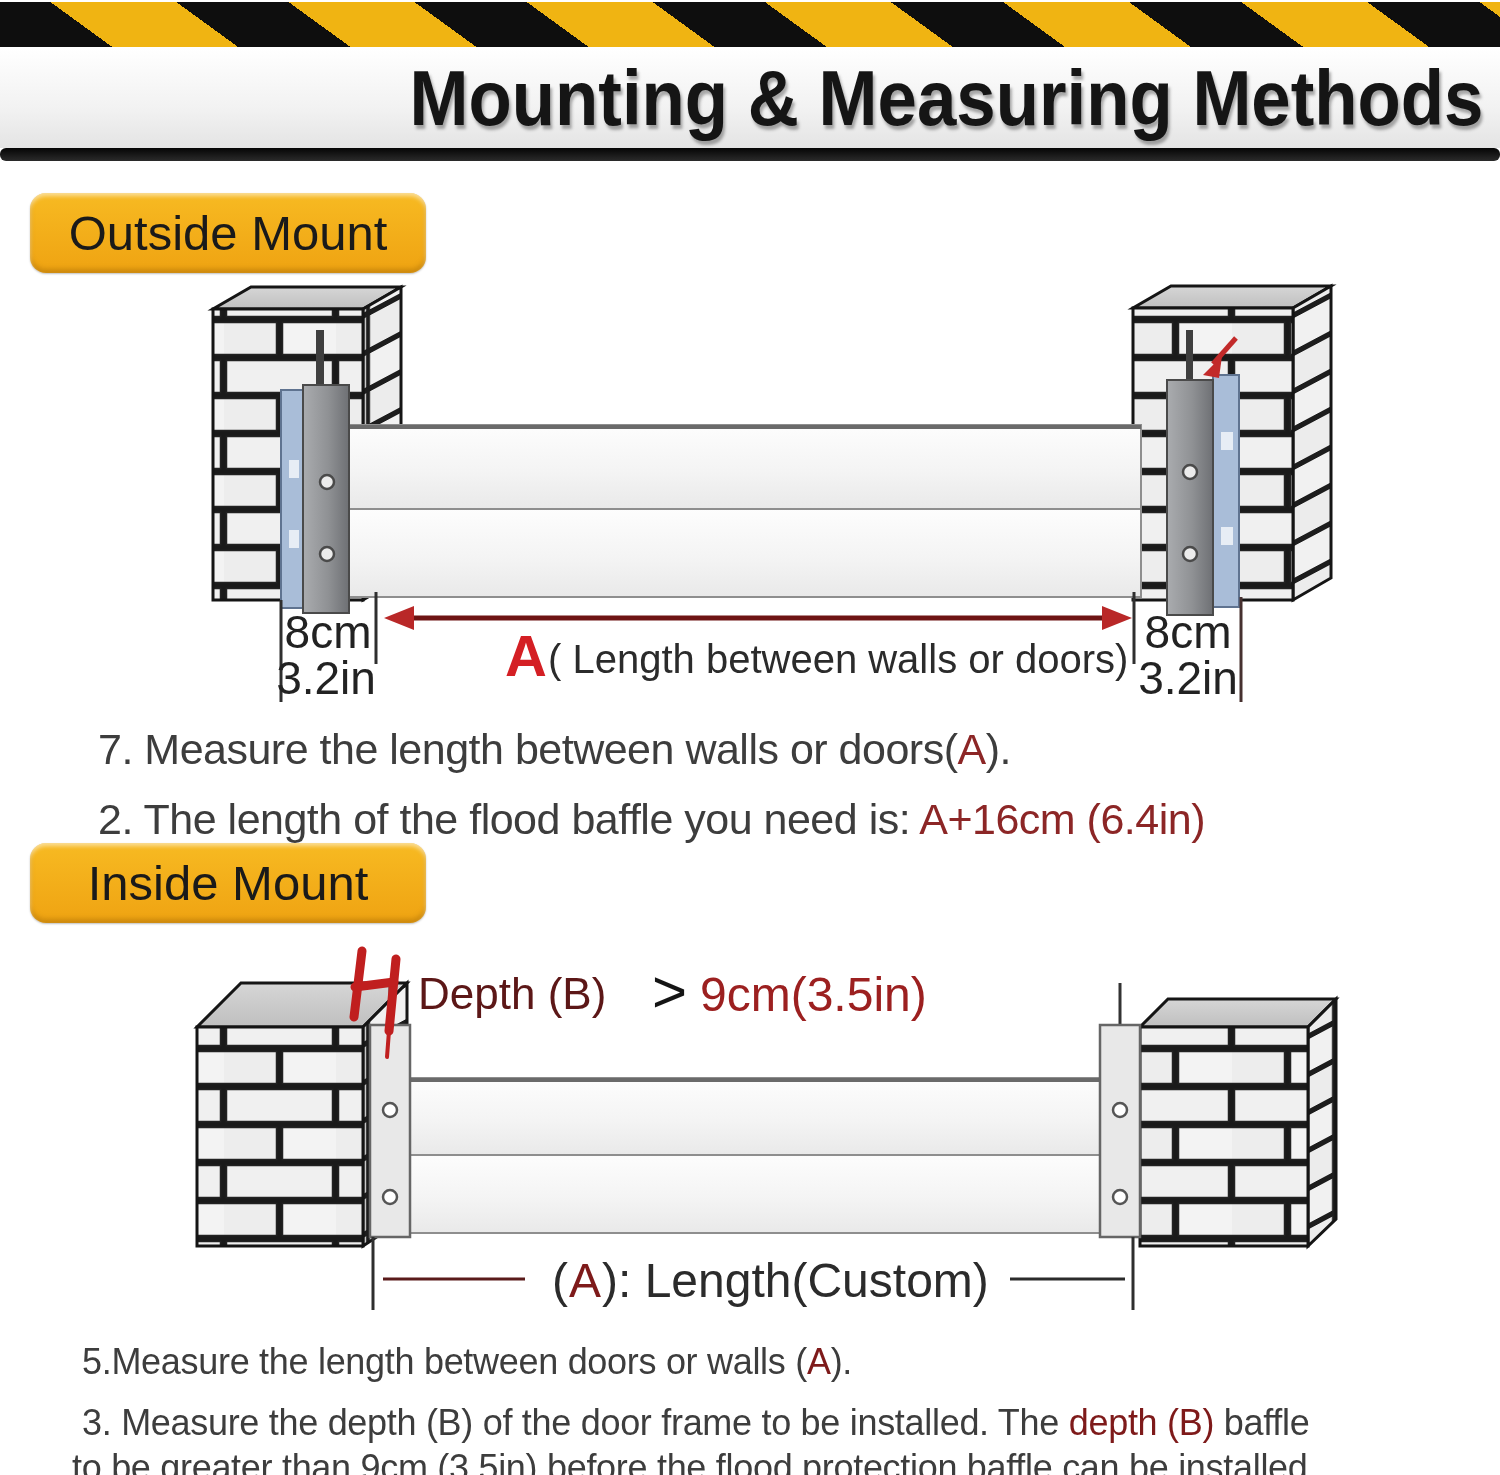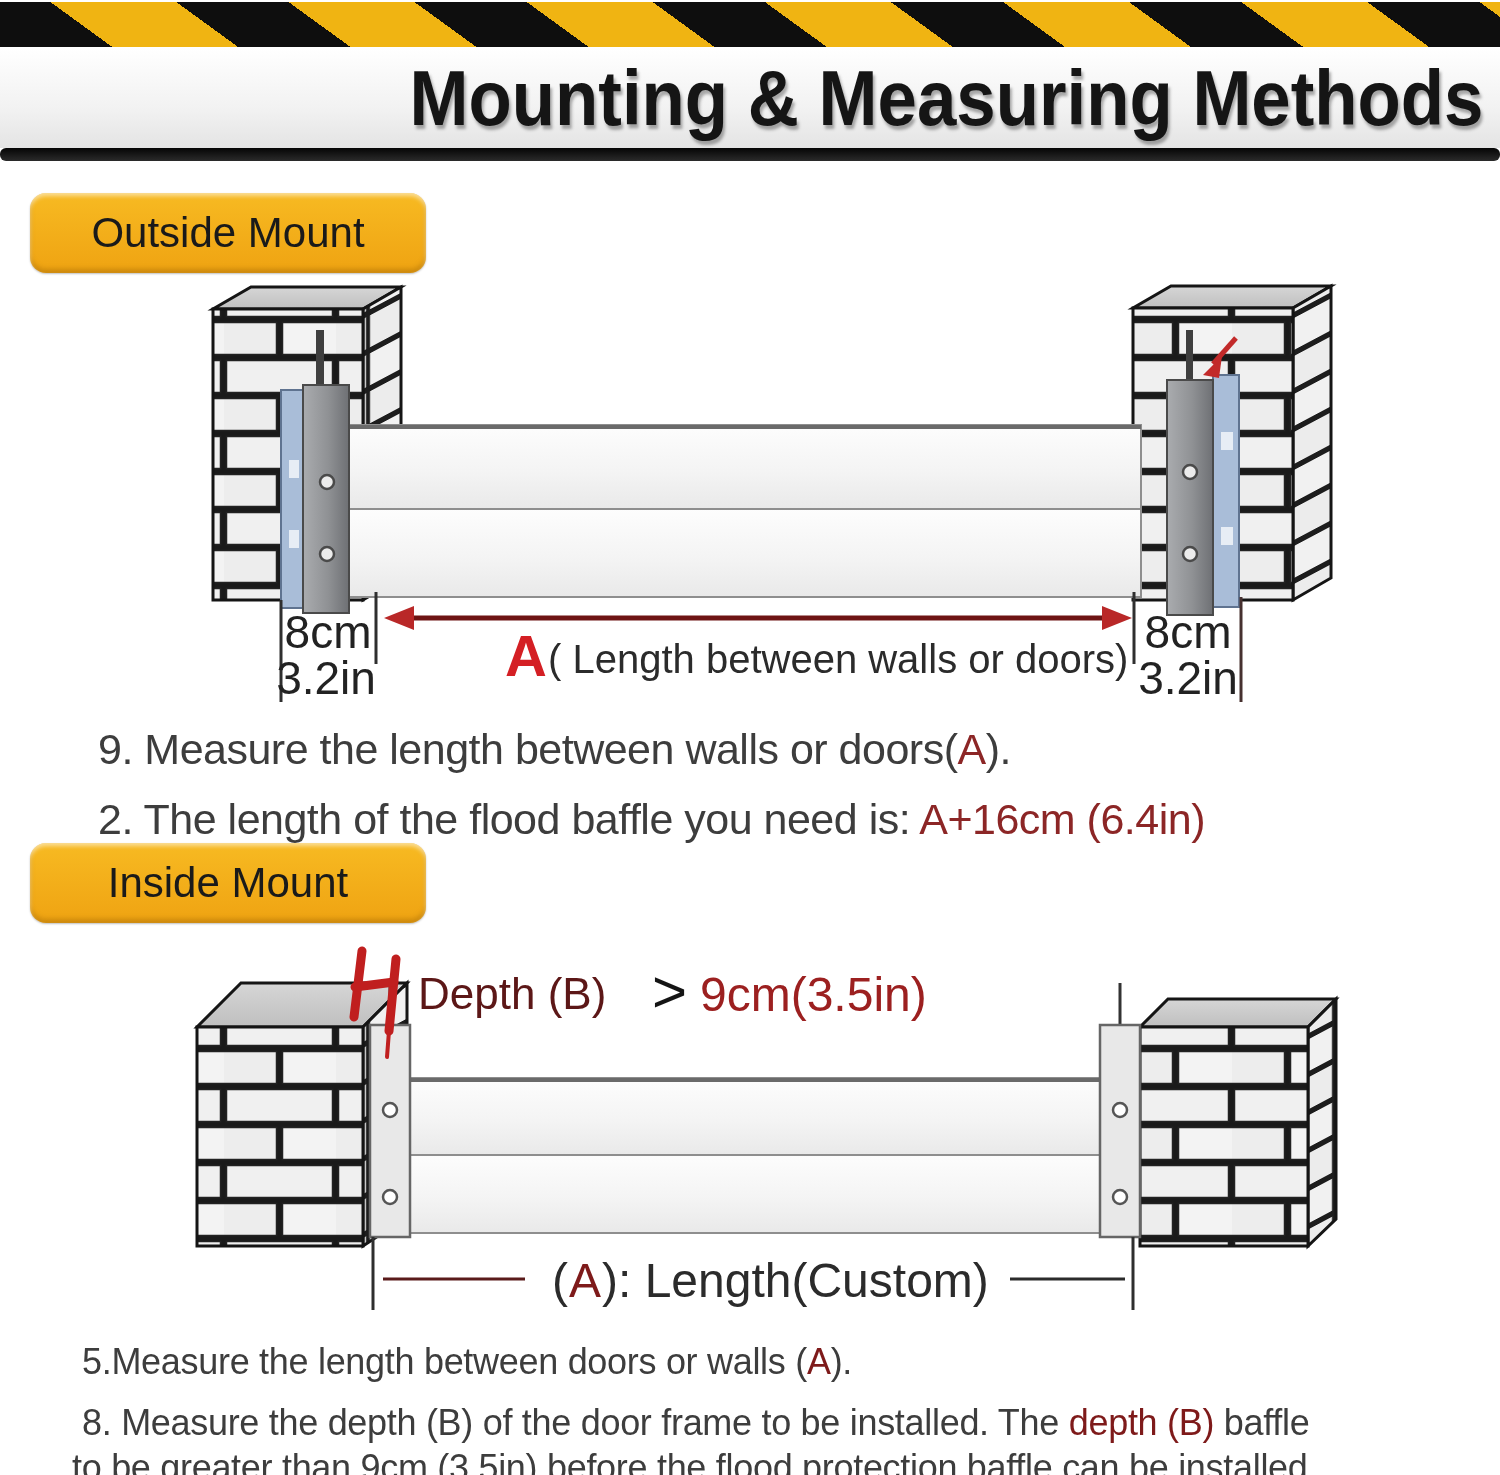--- a/index.html
+++ b/index.html
@@ -28,21 +28,21 @@
     position:absolute; top:148px; left:0; width:100%; height:13px;
     background:linear-gradient(#050505,#2b2b2b); border-radius:6px;
   }
 
   
   .badge {
     position:absolute; left:30px; width:396px; height:80px; border-radius:16px;
     background:linear-gradient(#f7ba22, #efa312);
     box-shadow: inset 0 3px 4px rgba(255,255,255,0.55), inset 0 -4px 5px rgba(150,95,0,0.4), 0 1px 2px rgba(0,0,0,0.25);
     display:flex; align-items:center; justify-content:center;
-    font-size:42px; color:#1a1a1a; white-space:nowrap;
+    font-size:49px; color:#1a1a1a; white-space:nowrap;
   }
   .badge-outside { top:193px; }
   .badge-inside  { top:843px; }
 
   
   .diagram { position:absolute; left:0; width:1500px; display:block; }
   .diagram-outside { top:282px; height:430px; }
   .diagram-inside  { top:935px; height:405px; }
 
   .svg-label { font-family:"Liberation Sans", sans-serif; }
@@ -158,21 +158,21 @@
 
     <text class="svg-label" x="328" y="366" text-anchor="middle" font-size="46" fill="#222222">8cm</text>
     <text class="svg-label" x="326" y="412" text-anchor="middle" font-size="46" fill="#222222">3.2in</text>
     <text class="svg-label" x="1188" y="366" text-anchor="middle" font-size="46" fill="#222222">8cm</text>
     <text class="svg-label" x="1188" y="412" text-anchor="middle" font-size="46" fill="#222222">3.2in</text>
     <text class="svg-label" x="505" y="394" font-size="58" font-weight="bold" fill="#d41f24">A</text>
     <text class="svg-label" x="548" y="391" font-size="40" fill="#2b2b2b">( Length between walls or doors)</text>
   </svg>
 
   <div class="steps steps-outside">
-    <p><span>9. Measure the length between walls or doors(</span><span class="acc-dark">A</span><span>).</span></p>
+    <p><span>7. Measure the length between walls or doors(</span><span class="acc-dark">A</span><span>).</span></p>
     <p><span>2. The length of the flood baffle you need is: </span><span class="acc-dark">A+16cm (6.4in)</span></p>
   </div>
 
   <div class="badge badge-inside">Inside Mount</div>
 
   <svg class="diagram diagram-inside" viewBox="0 0 1500 405">
 
     <g>
       <polygon points="197,92 363,92 407,48 241,48" fill="url(#capG)" stroke="#151515" stroke-width="3"></polygon>
       <polygon points="363,92 407,48 407,282 363,311" fill="url(#brickSideP)" stroke="#151515" stroke-width="3"></polygon>
@@ -222,17 +222,17 @@
       <line x1="383" y1="344" x2="525" y2="344" stroke="#5a1a1a" stroke-width="3"></line>
       <line x1="1010" y1="344" x2="1125" y2="344" stroke="#2b2b2b" stroke-width="3"></line>
     </g>
     <text class="svg-label" x="552" y="362" font-size="48" fill="#2b2b2b">(</text>
     <text class="svg-label" x="569" y="362" font-size="48" fill="#7e1a1a">A</text>
     <text class="svg-label" x="602" y="362" font-size="48" fill="#2b2b2b">): Length(Custom)</text>
   </svg>
 
   <div class="steps steps-inside">
     <p><span>5.Measure the length between doors or walls (</span><span class="acc-maroon">A</span><span>).</span></p>
-    <p class="step2"><span>8. Measure the depth (B) of the door frame to be installed. The </span><span class="acc-maroon">depth (B)</span><span> baffle</span></p>
+    <p class="step2"><span>3. Measure the depth (B) of the door frame to be installed. The </span><span class="acc-maroon">depth (B)</span><span> baffle</span></p>
     <p class="step2-line2">to be greater than 9cm (3.5in) before the flood protection baffle can be installed.</p>
   </div>
 
 </div>
 
 </body></html>

